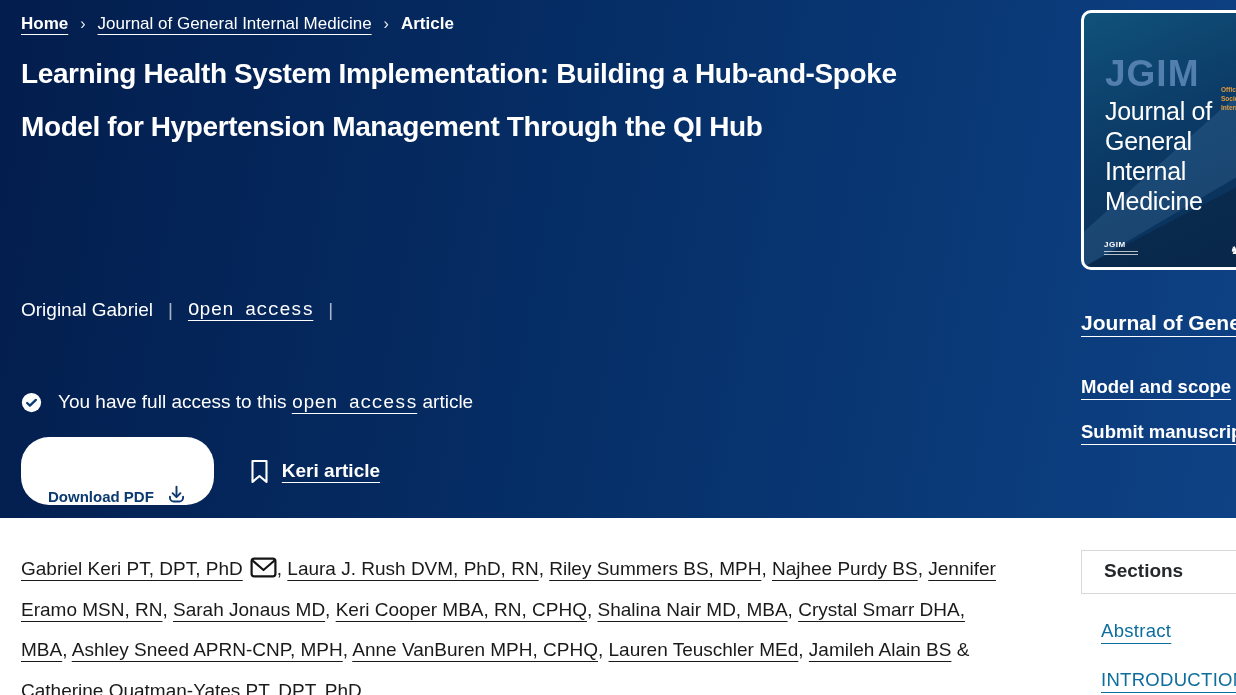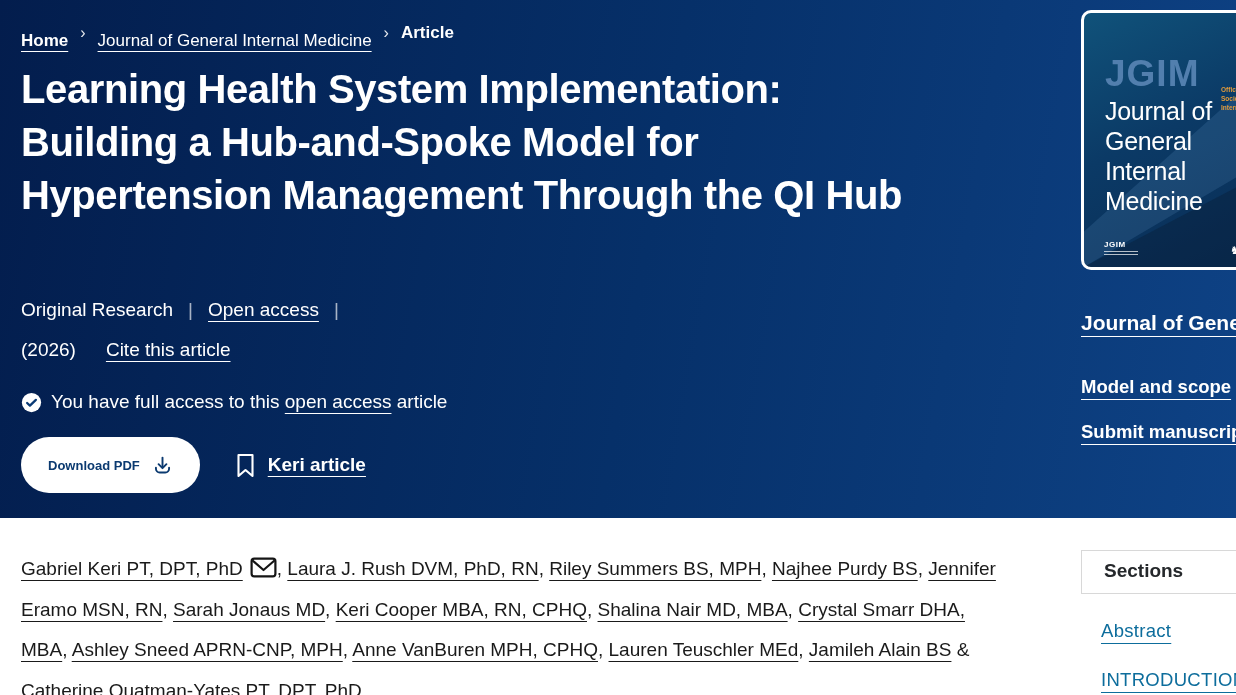--- a/index.html
+++ b/index.html
@@ -18,55 +18,55 @@
     background:linear-gradient(100deg,#031d4d 0%,#063069 52%,#0e4285 100%);
     color:#fff;
   }
 
   .breadcrumb {
     position:absolute; left:21px; top:14px;
     font-size:17px; display:flex; align-items:center; white-space:nowrap;
   }
   .breadcrumb .crumb-link {
     color:#fff; font-weight:700; cursor:pointer;
-    text-decoration:underline; text-decoration-thickness:1px; text-underline-offset:5px;margin-top:17px;
+    text-decoration:underline; text-decoration-thickness:1px; text-underline-offset:5px;
   }
   .breadcrumb .crumb-link.regular { font-weight:400; }
   .breadcrumb .crumb-sep { margin:0 12px; color:rgba(255,255,255,.9); font-size:16px; }
   .breadcrumb .crumb-current { font-weight:700; }
 
   .article-title {
-    position:absolute; left:21px; top:63px; width:900px;
-    font-size:40px; line-height:53px; font-weight:700; letter-spacing:-0.4px;
+    position:absolute; left:21px; top:47px; width:900px;
+    font-size:28px; line-height:53px; font-weight:700; letter-spacing:-0.4px;
   }
 
   .meta-row { position:absolute; left:21px; font-size:19px; display:flex; align-items:center; }
   .meta-row.row1 { top:299px; }
   .meta-row.row2 { top:339px; }
   .meta-sep { color:rgba(255,255,255,.65); margin:0 15px; font-weight:300; }
   .u-link {
     color:#fff; cursor:pointer;
-    text-decoration:underline; text-decoration-thickness:1px; text-underline-offset:5px;
+    text-decoration:underline; text-decoration-thickness:1px; text-underline-offset:5px;font-family:Liberation Mono, monospace;
   }
   .meta-row.row2 .cite { margin-left:30px; }
 
   .access-row {
     position:absolute; left:21px; top:391px;
-    display:flex; align-items:center; gap:9px; font-size:19px;
+    display:flex; align-items:center; gap:16px; font-size:19px;
   }
 
   .actions-row {
     position:absolute; left:21px; top:437px;
     display:flex; align-items:center; gap:36px;
   }
   .btn-download {
-    display:flex; align-items:center; gap:12px;
-    height:56px; padding:0 27px; border:none; border-radius:28px;
+    display:flex; align-items:flex-end; gap:12px;
+    height:68px; padding:0 27px; border:none; border-radius:28px;
     background:#ffffff; color:#0b3a70; font-family:inherit;
-    font-size:13px; font-weight:700; cursor:pointer;
+    font-size:15px; font-weight:700; cursor:pointer;
   }
   .save-article {
     display:flex; align-items:center; gap:13px; cursor:pointer;
     font-size:19px; font-weight:700; color:#fff;
   }
   .save-article .lbl {
     text-decoration:underline; text-decoration-thickness:1px; text-underline-offset:5px;
   }
 
   
@@ -150,30 +150,26 @@
     <span class="crumb-link">Home</span>
     <span class="crumb-sep">›</span>
     <span class="crumb-link regular">Journal of General Internal Medicine</span>
     <span class="crumb-sep">›</span>
     <span class="crumb-current">Article</span>
   </nav>
 
   <h1 class="article-title">Learning Health System Implementation: Building a Hub-and-Spoke Model for Hypertension Management Through the QI Hub</h1>
 
   <div class="meta-row row1">
-    <span>Original Research</span>
+    <span>Original Gabriel</span>
     <span class="meta-sep">|</span>
     <span class="u-link">Open access</span>
     <span class="meta-sep">|</span>
   </div>
 
-  <div class="meta-row row2">
-    <span>(2026)</span>
-    <span class="u-link cite">Cite this article</span>
-  </div>
 
   <div class="access-row">
     <svg width="21" height="21" viewBox="0 0 24 24">
       <circle cx="12" cy="12" r="11" fill="#ffffff"></circle>
       <path d="M7 12.6l3.2 3L17 9" fill="none" stroke="#0a3a75" stroke-width="2.6" stroke-linecap="round" stroke-linejoin="round"></path>
     </svg>
     <span>
       <span>You have full access to this</span>
       <span class="u-link">open access</span>
       <span>article</span>

